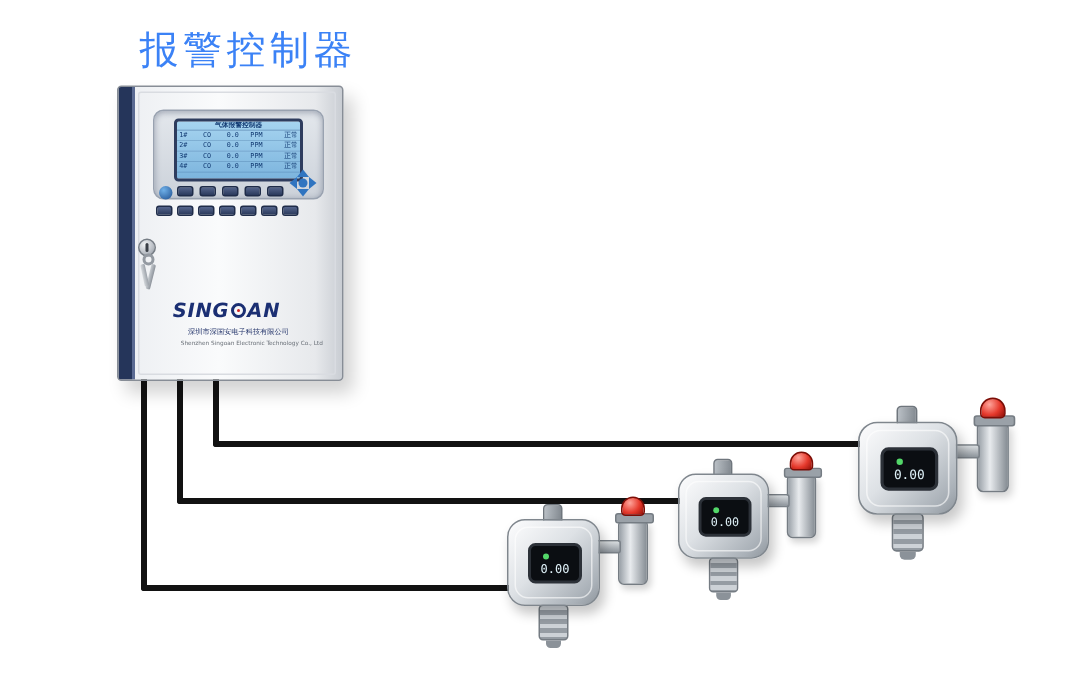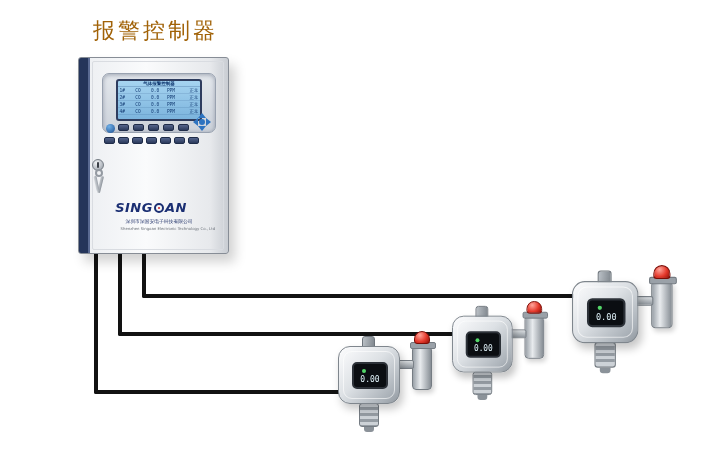--- a/index.html
+++ b/index.html
@@ -2,21 +2,21 @@
 <html><head>
 <meta charset="utf-8">
 <style>
   * { margin:0; padding:0; box-sizing:border-box; }
   html,body { background:#ffffff; }
   body { font-family:"DejaVu Sans","Liberation Sans",sans-serif; }
   .stage { position:relative; width:717px; height:465px; background:#ffffff; overflow:hidden; }
 
   
   .page-title { position:absolute; left:93px; top:16px; font-family:"Liberation Serif","DejaVu Serif",serif;
-    font-size:22px; letter-spacing:3px; color:#a16207; }
+    font-size:26px; letter-spacing:3px; color:#3b82f6; }
 
   
   .cable { position:absolute; background:#121212; border-radius:2px; z-index:1; }
   .cable.v1 { left:94px;  top:250px; width:4px; height:144px; }
   .cable.h1 { left:94px;  top:390px; width:266px; height:4px; }
   .cable.v2 { left:118px; top:250px; width:4px; height:86px; }
   .cable.h2 { left:118px; top:332px; width:352px; height:4px; }
   .cable.v3 { left:142px; top:250px; width:4px; height:48px; }
   .cable.h3 { left:142px; top:294px; width:448px; height:4px; }
 

